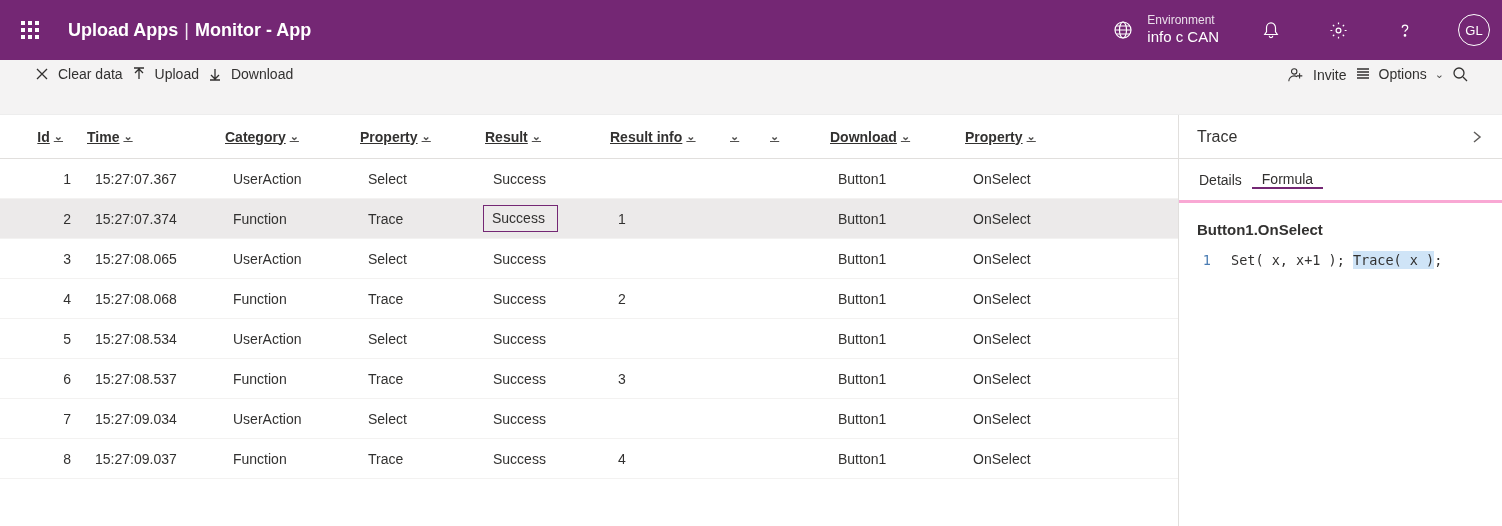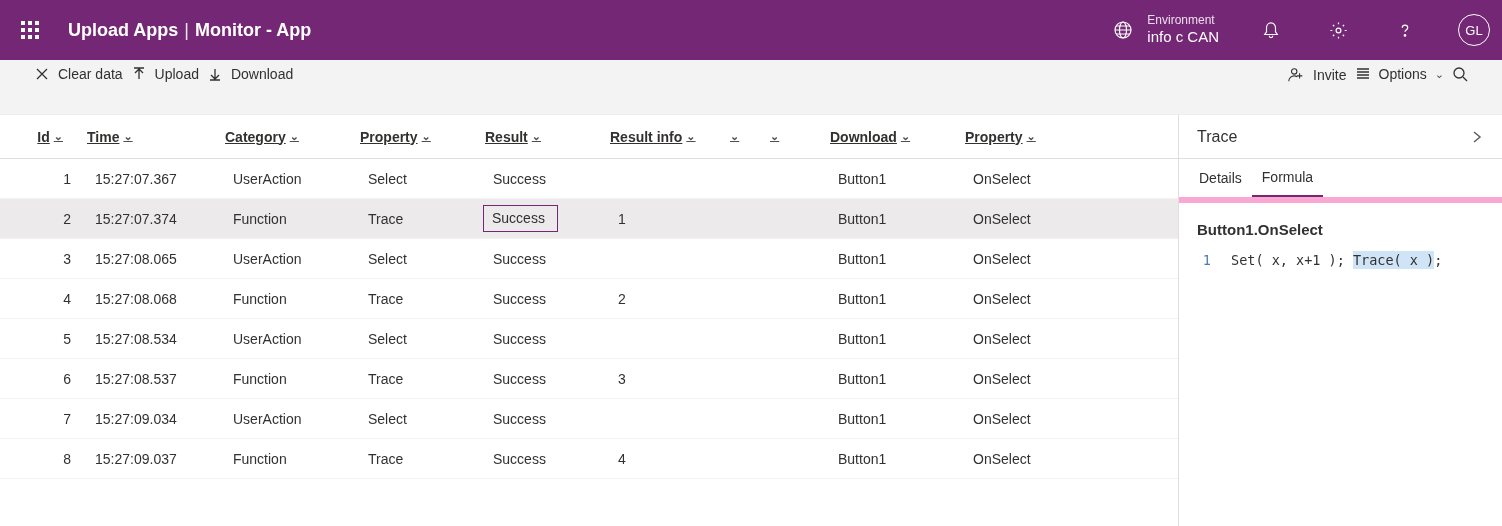--- a/index.html
+++ b/index.html
@@ -42,21 +42,21 @@
     .col.prop { width: 120px; }
     .chev { font-size: 11px; opacity: 0.85; }
     .grid-header .col { cursor: pointer; }
     
     .row { display: flex; height: 40px; align-items: center; border-bottom: 1px solid #f3f2f1; padding-left: 12px; cursor: pointer; }
     .row.selected { background: #eceaea; }
     .row.selected .col.res span { border: 1.5px solid #742774; padding: 4px 12px 5px 8px; margin-left: -10px; }
     
     .side-panel { width: 324px; border-left: 1px solid #e1dfdd; display: flex; flex-direction: column; }
     .panel-hdr { height: 44px; border-bottom: 1px solid #e1dfdd; display: flex; align-items: center; justify-content: space-between; padding: 0 18px; font-size: 16px; }
-    .panel-tabs { display: flex; height: 44px; border-bottom: 6px solid #f9a8d4; padding: 0 10px; }
+    .panel-tabs { display: flex; height: 44px; border-bottom: 3px solid #f9a8d4; padding: 0 10px; align-items: center; }
     .tab { padding: 0 10px; display: flex; align-items: center; cursor: pointer; font-size: 14px; color: #323130; }
     .tab.active { border-bottom: 2px solid #742774; font-weight: 400; }
     .panel-body { padding: 18px; }
     .formula-title { font-weight: 600; margin-bottom: 14px; font-size: 15px; }
     .formula-line { display: flex; gap: 20px; font-family: Consolas, monospace; font-size: 13.5px; }
     .line-no { color: #4a7cb3; width: 14px; text-align: right; }
     .formula-code { white-space: nowrap; text-align: right; }
     .hl { background: #cfe4f7; padding: 1px 0; }
   </style>
 </head>

